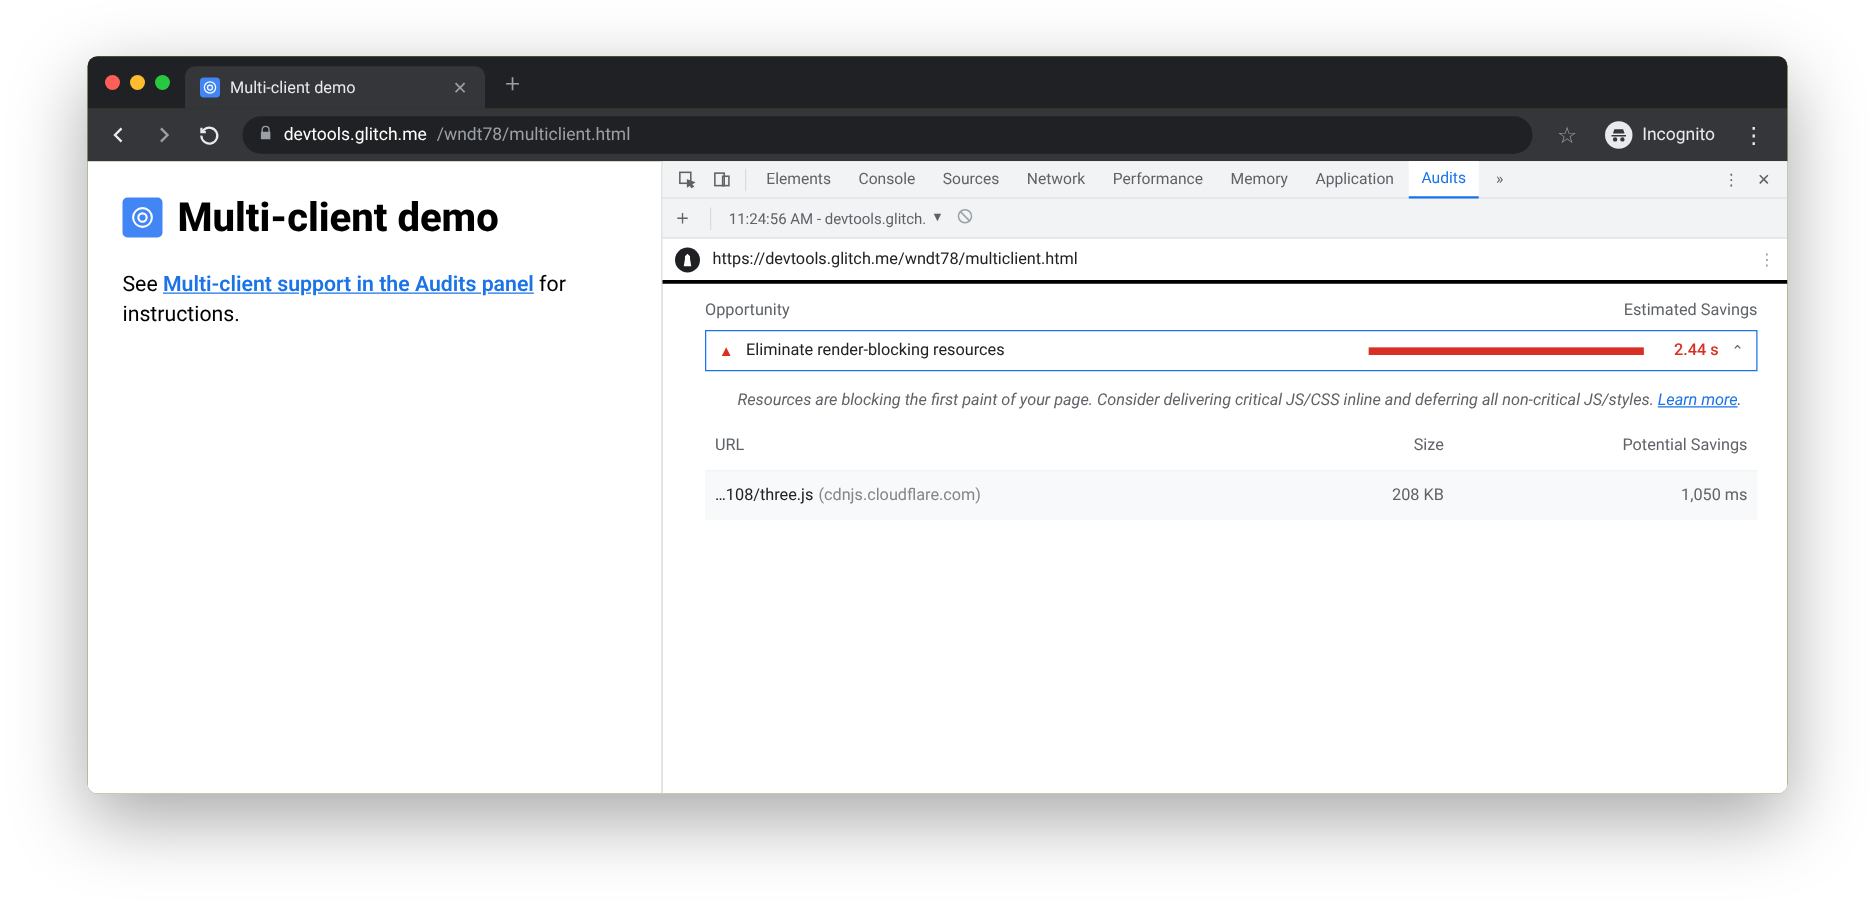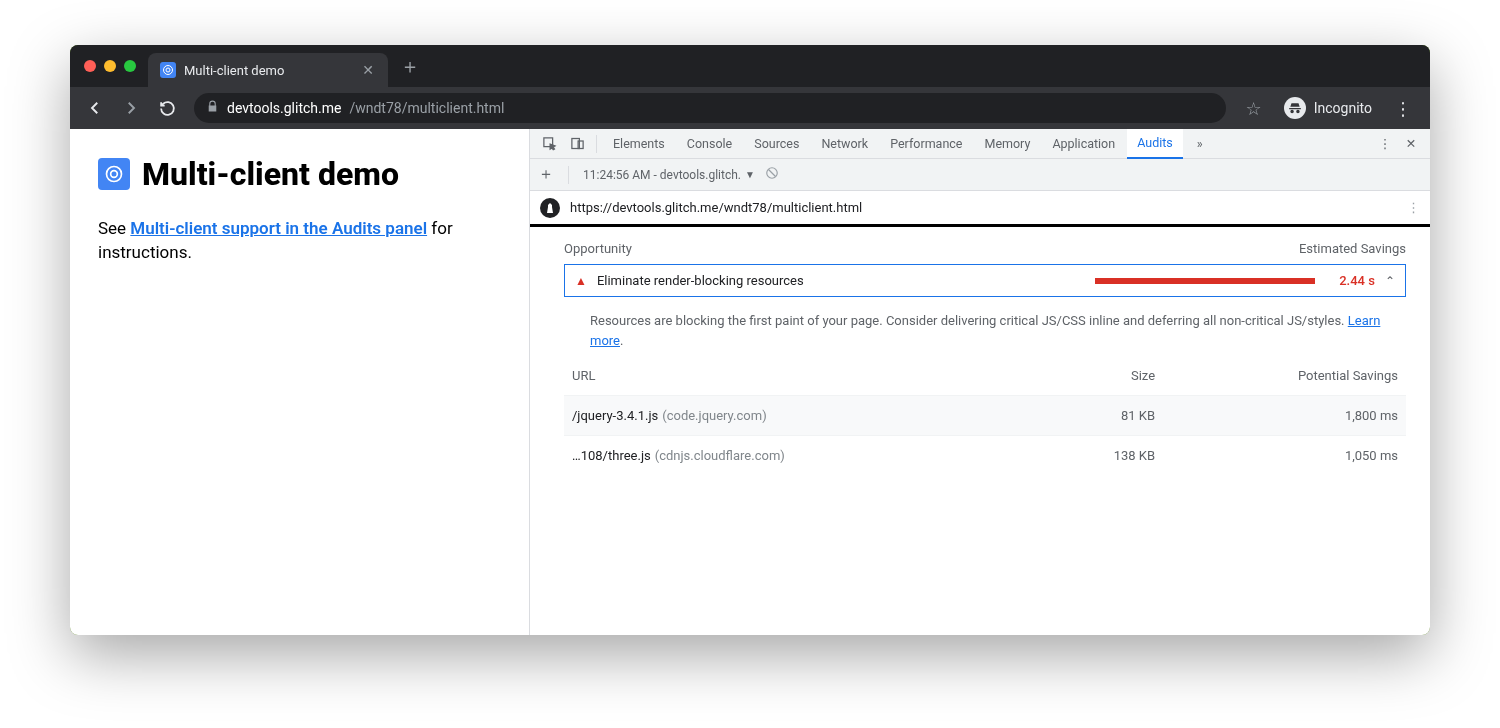--- a/index.html
+++ b/index.html
@@ -123,21 +123,21 @@
   .opp-row {
     border:1px solid #1a73e8; padding:8px 10px; display:flex; align-items:center;
     gap:10px; cursor:pointer;
   }
   .tri-warn { color:#d93025; font-size:12px;}
   .opp-title { color:#202124; }
   .opp-bar { margin-left:auto; width:220px;height:6px;background:#f28b82;position:relative;}
   .opp-bar::before{content:"";position:absolute;left:0;top:0;height:100%;width:100%;background:#d93025;}
   .opp-time { color:#d93025; font-weight:500; width:50px; text-align:right;}
   .chev { color:#5f6368; font-size:12px;}
-  .desc { color:#5f6368; margin:14px 4px 0 26px; line-height:1.5;}
+  .desc { color:#5f6368; margin:14px 4px 0 26px; line-height:1.5;font-style:italic;}
   .desc a { color:#1a73e8; text-decoration:underline;}
   .third-party {
     margin:18px 0 10px auto; width:fit-content; border:1px solid #dadce0;
     padding:6px 10px; color:#5f6368; display:flex;align-items:center;gap:8px;
     font-size:13px;
   }
   .third-party .lbl { text-decoration:line-through;}
   .third-party input { accent-color:#1a73e8;}
   table.res { width:100%; border-collapse:collapse; margin-top:6px;}
   table.res th { text-align:left; font-weight:400;color:#5f6368;padding:12px 8px;font-size:13px;}
@@ -292,27 +292,22 @@
         <table class="res">
           <thead>
             <tr>
               <th>URL</th>
               <th class="right">Size</th>
               <th class="right">Potential Savings</th>
             </tr>
           </thead>
           <tbody id="res-body">
               <tr>
-                <td><span class="url-path">/jquery-3.4.1.js</span><span class="url-host">(code.jquery.com)</span></td>
-                <td class="right">81 KB</td>
-                <td class="right">1,800 ms</td>
-              </tr>
-              <tr>
                 <td><span class="url-path">…108/three.js</span><span class="url-host">(cdnjs.cloudflare.com)</span></td>
-                <td class="right">138 KB</td>
+                <td class="right">208 KB</td>
                 <td class="right">1,050 ms</td>
               </tr>
             </tbody>
         </table>
       </div>
     </div>
   </div>
 </div>
 
 </body></html>

